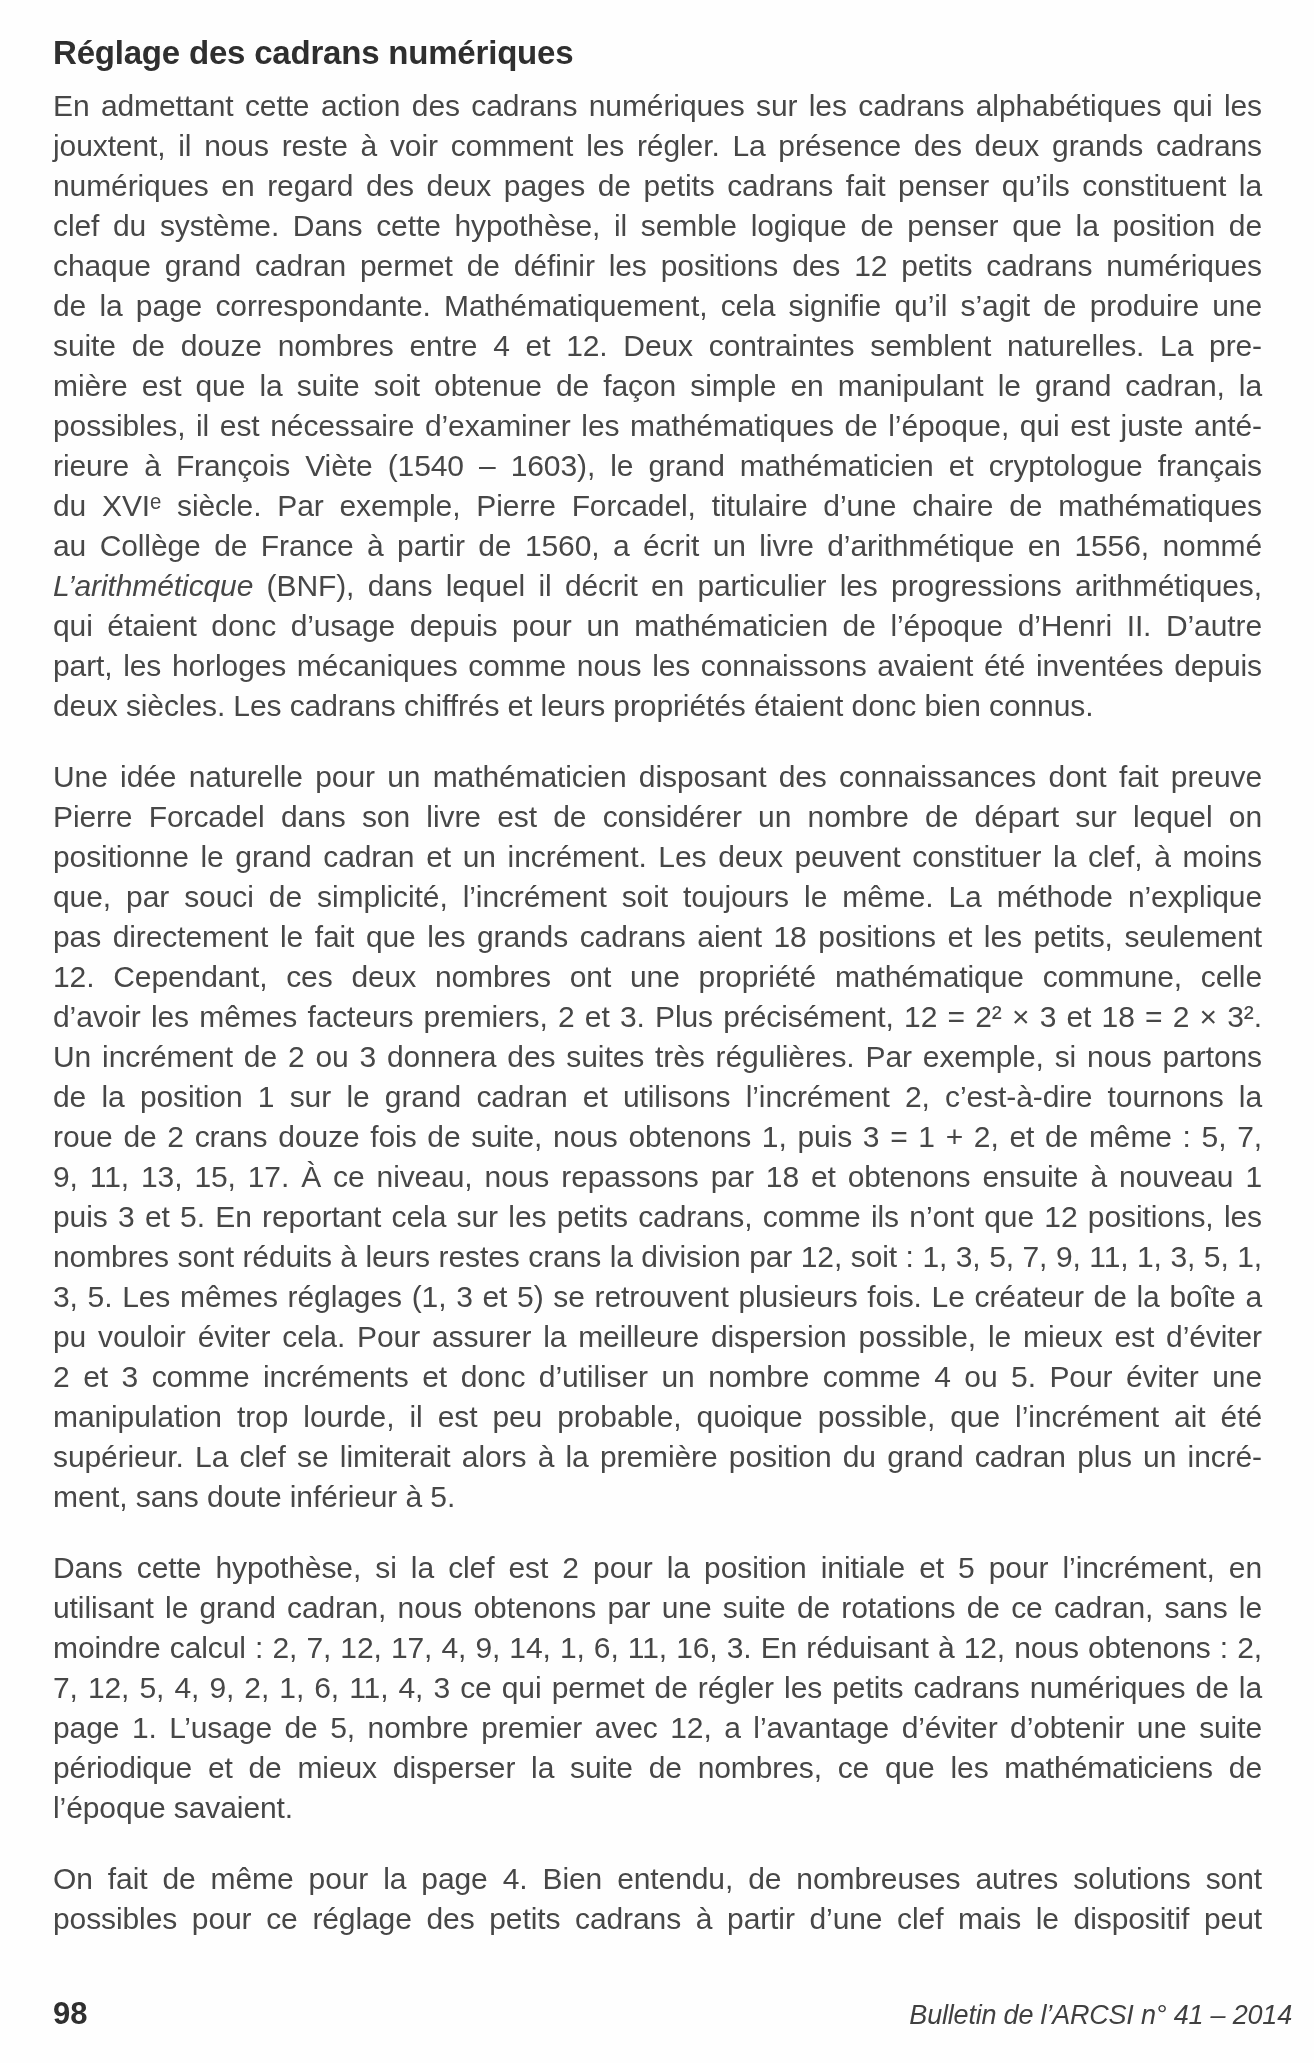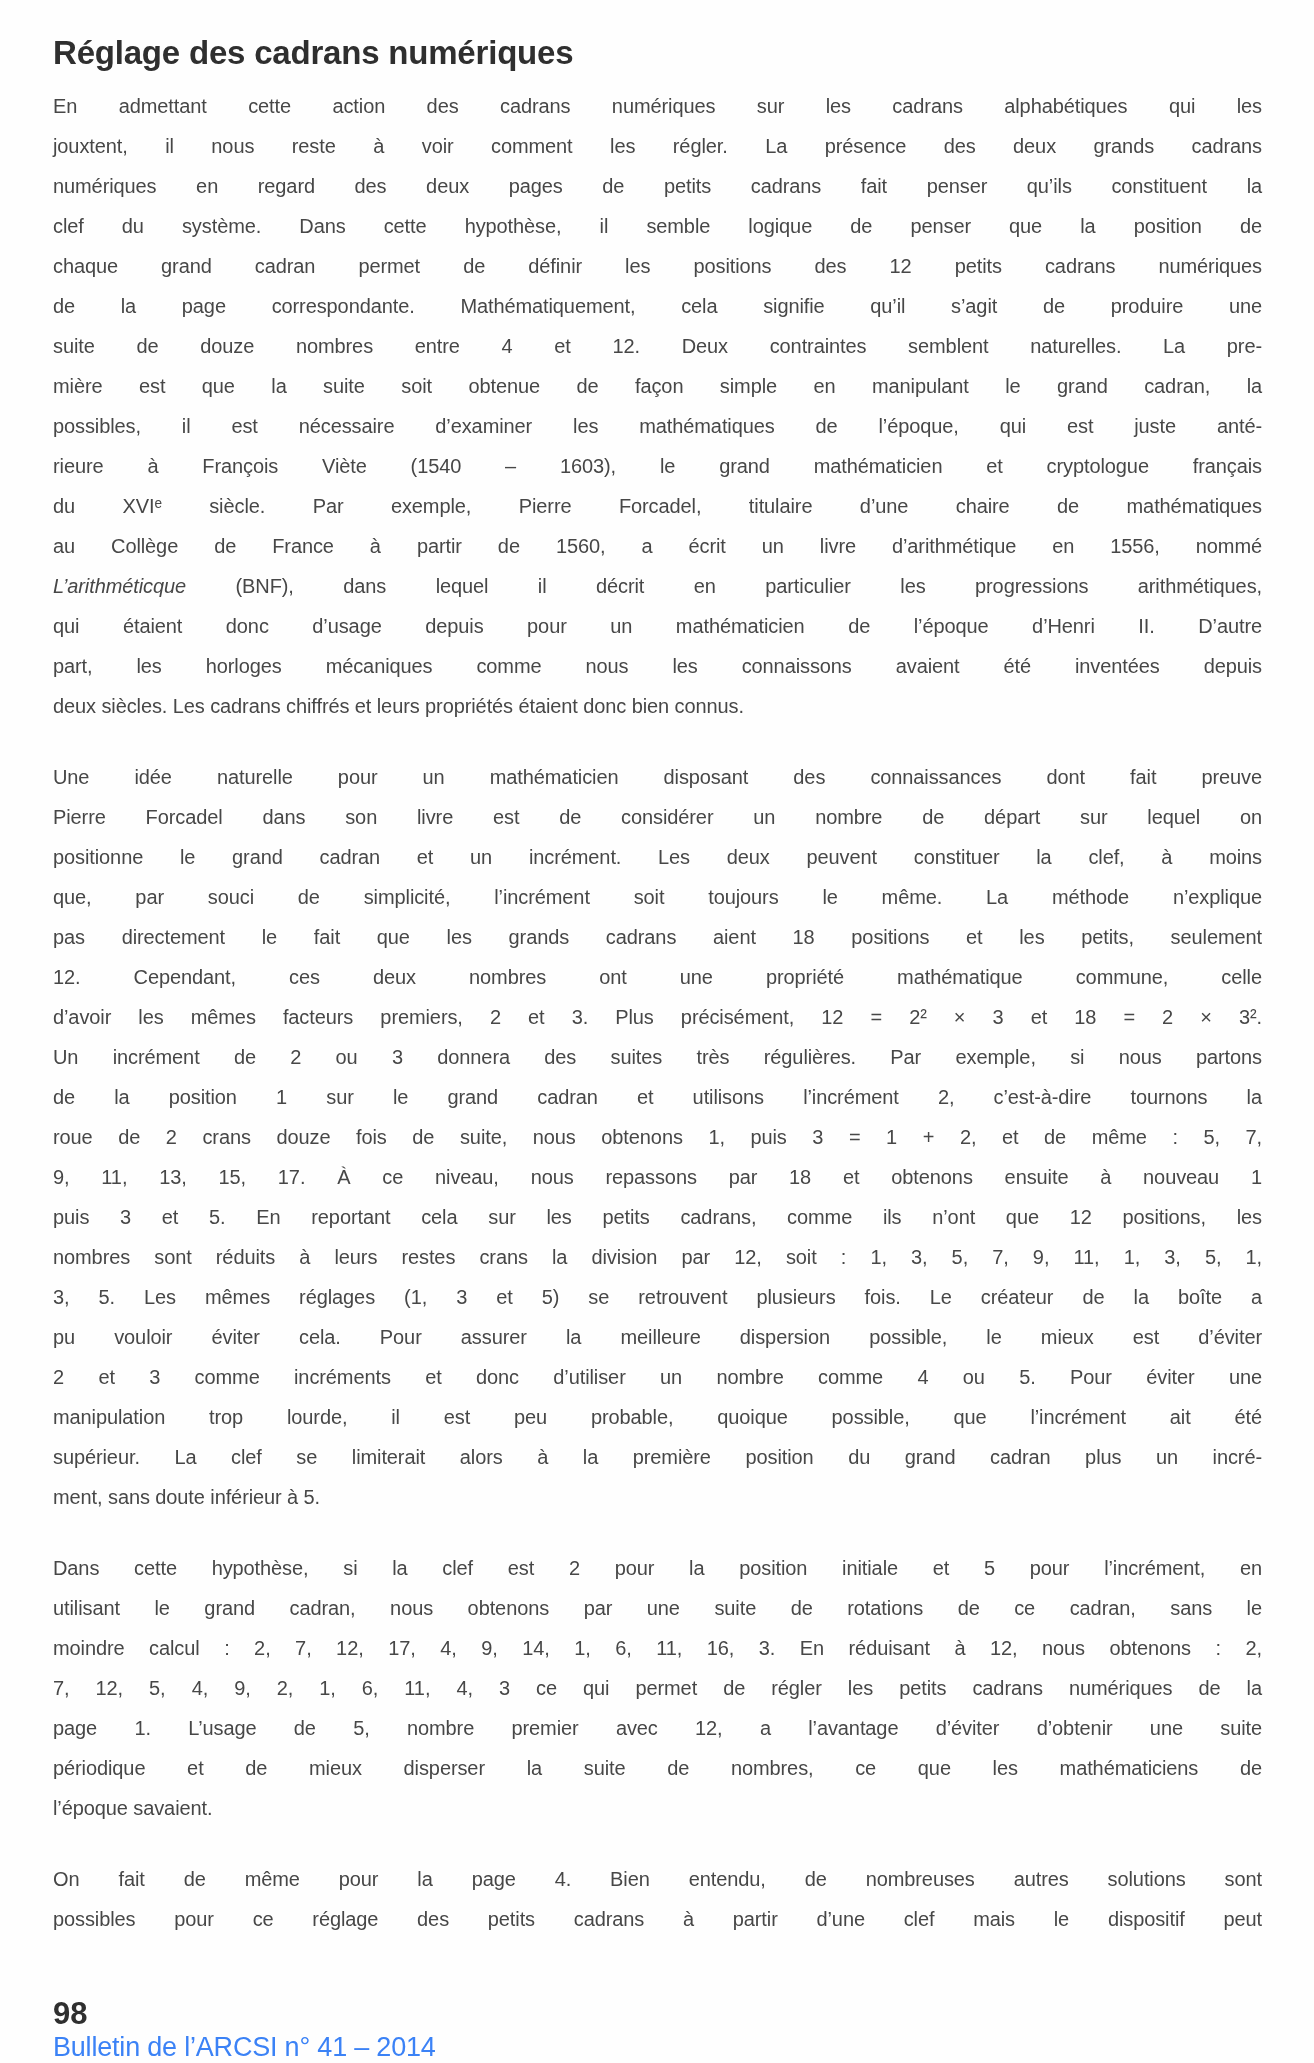--- a/index.html
+++ b/index.html
@@ -23,49 +23,49 @@
     font-size: 33px;
     font-weight: bold;
     letter-spacing: -0.2px;
     color: #2f2f2f;
   }
   .para {
     margin: 0 0 31px 0;
   }
   .para:last-child { margin-bottom: 17px; }
   .line {
-    font-size: 20px;
+    font-size: 30px;
     line-height: 40px;
     color: #474747;
     letter-spacing: -0.1px;
     text-align: justify;
     text-align-last: justify;
     white-space: normal;
   }
   .line.last {
     text-align-last: left;
   }
   .footer {
     position: absolute;
     left: 53px;
     right: 52px;
     top: 1996px;
     display: flex;
     justify-content: space-between;
     align-items: baseline;
-    flex-direction: column;
   }
   .page-number {
     font-size: 31px;
     font-weight: 600;
     color: #2f2f2f;
   }
   .journal-ref {
     font-size: 27px;
-    color: #3b82f6;
+    font-style: italic;
+    color: #404040;
     letter-spacing: -0.2px;
   }
 </style>
 </head>
 <body>
 
 <div class="page">
   <div class="content">
     <h1 class="heading">Réglage des cadrans numériques</h1>
     <div>

